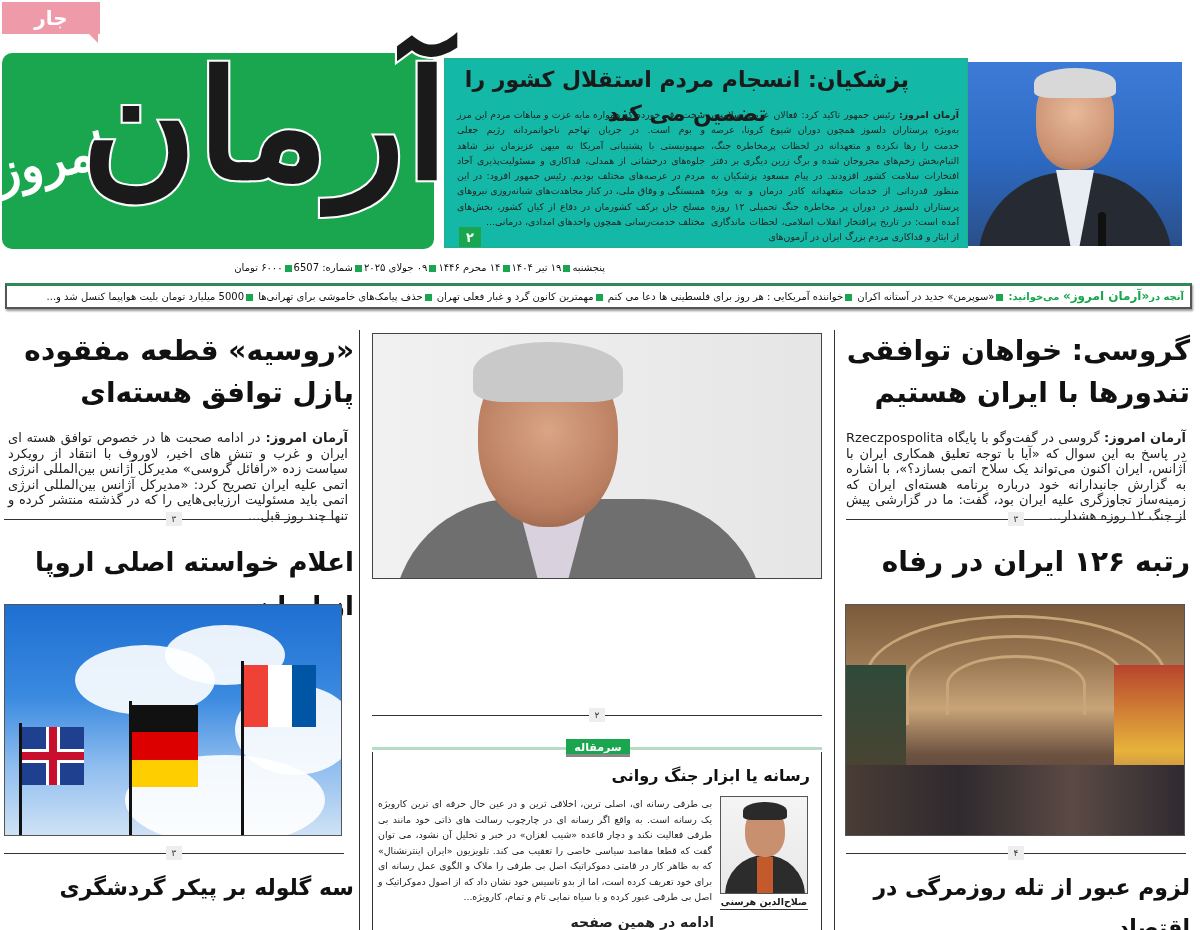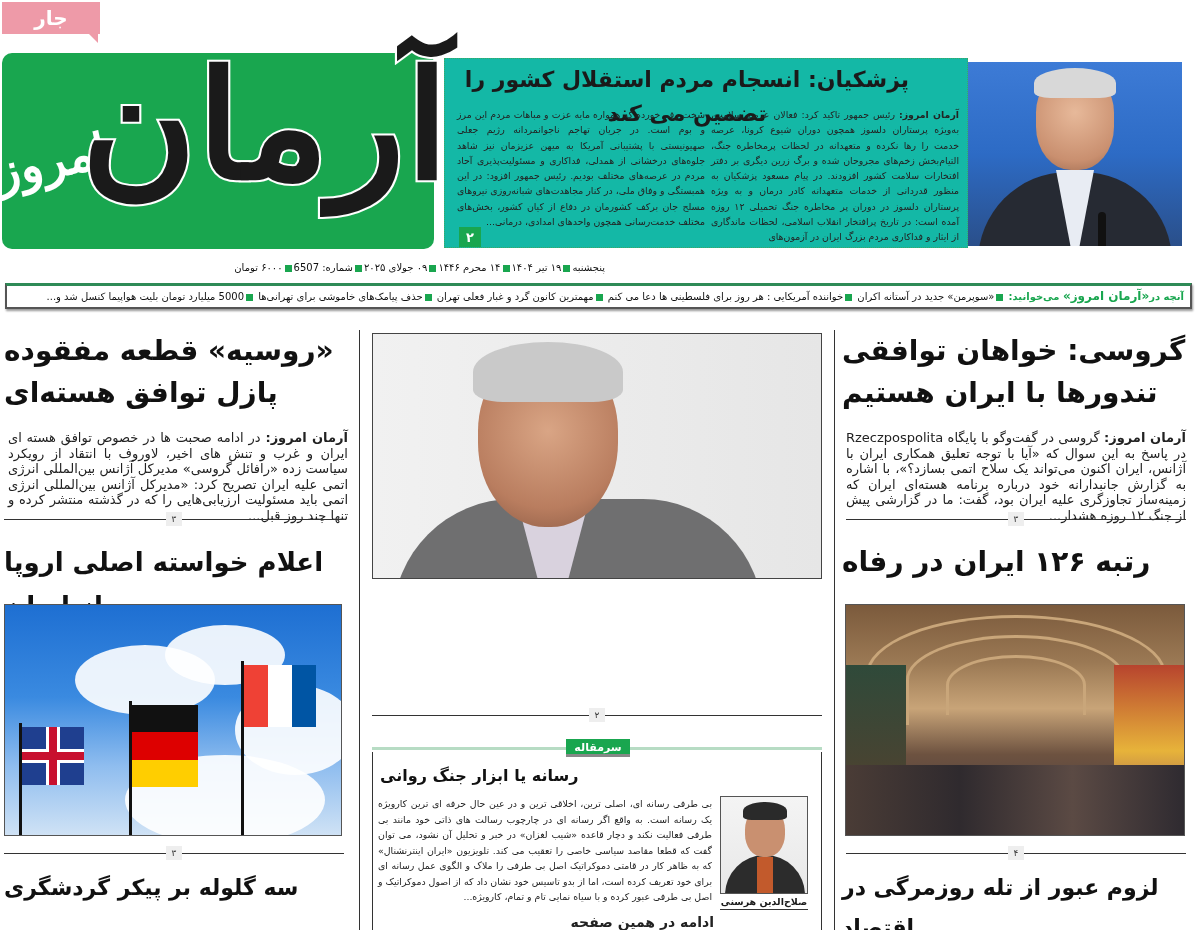--- a/index.html
+++ b/index.html
@@ -43,21 +43,21 @@
   .date-line .sq, .ticker .sq { display: inline-block; width: 7px; height: 7px; background: #19a64f; margin: 0 2px; vertical-align: middle; }
 
   
   .ticker { left: 5px; top: 283px; width: 1187px; height: 26px; border: 2px solid #555; border-top: 3px solid #2e8b57;
     box-shadow: 1px 2px 2px #999; font-size: 10px; line-height: 20px; padding: 0 6px; white-space: nowrap; overflow: hidden; color: #111; }
   .ticker .lbl { color: #19a64f; font-weight: bold; }
   .ticker .lbl b { font-size: 12px; }
 
   
   .vrule { width: 1px; background: #333; }
-  .headline { font-weight: bold; text-align: left; color: #111; }
+  .headline { font-weight: bold; text-align: right; color: #111; }
   .body-text { font-size: 13px; line-height: 15.5px; text-align: justify; color: #222; }
   .sep { height: 14px; }
   .sep .line { position: absolute; top: 7px; left: 0; right: 0; height: 1px; background: #333; }
   .sep .num { position: absolute; left: 50%; top: 0; transform: translateX(-50%); width: 16px; height: 14px; background: #eee;
     font-size: 9px; text-align: center; line-height: 14px; color: #333; }
 
   
   .center-photo { left: 372px; top: 333px; width: 450px; height: 246px; border: 1px solid #444; background: #eceeee; overflow: hidden; }
   .center-photo .bg { position: absolute; inset: 0; background: linear-gradient(90deg, #f1f1f1 0%, #e6e6e6 100%); }
   .center-photo .head { position: absolute; left: 105px; top: 18px; width: 140px; height: 175px; border-radius: 45% 45% 48% 48%;

